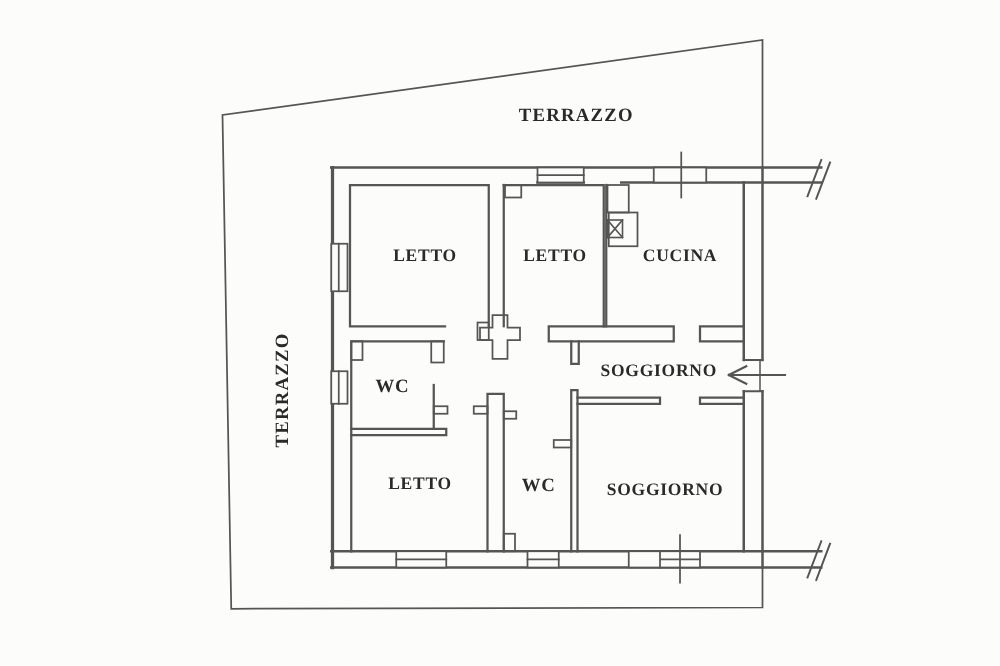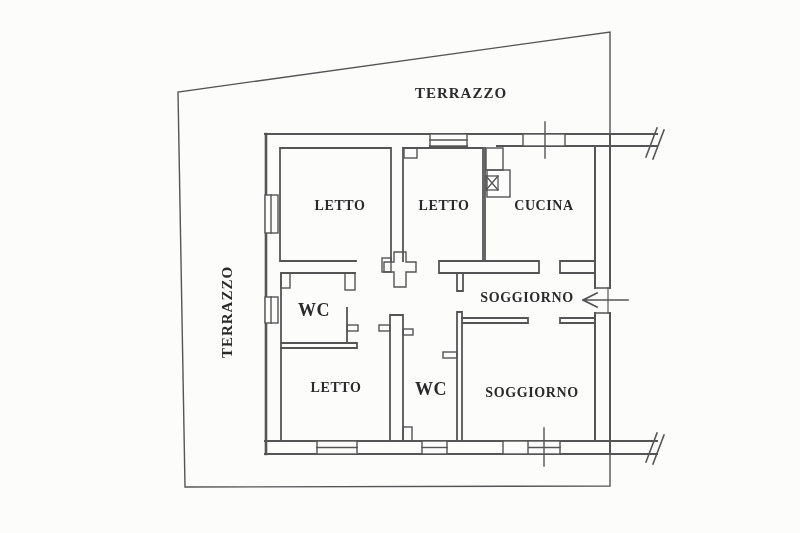--- a/index.html
+++ b/index.html
@@ -8,21 +8,21 @@
     background:#fcfcfb;overflow:hidden;
     font-family:Liberation Serif, serif;
   }
   svg{position:absolute;left:0;top:0;}
   .lbl{
     position:absolute;transform:translate(-50%,-50%);
     font-weight:bold;color:#2a2a2a;white-space:nowrap;
     letter-spacing:0.6px;font-size:14px;
   }
   .lbl.big{font-size:15px;letter-spacing:1px;}
-  .lbl.small{font-size:18px;}
+  .lbl.small{font-size:15px;}
   .lbl.vert{transform:translate(-50%,-50%) rotate(-90deg);}
 </style>
 </head>
 <body>
 
 <div class="stage">
 
   <svg width="800" height="533" viewBox="0 0 800 533">
     <g stroke="#555" fill="none" stroke-linecap="square">
 

